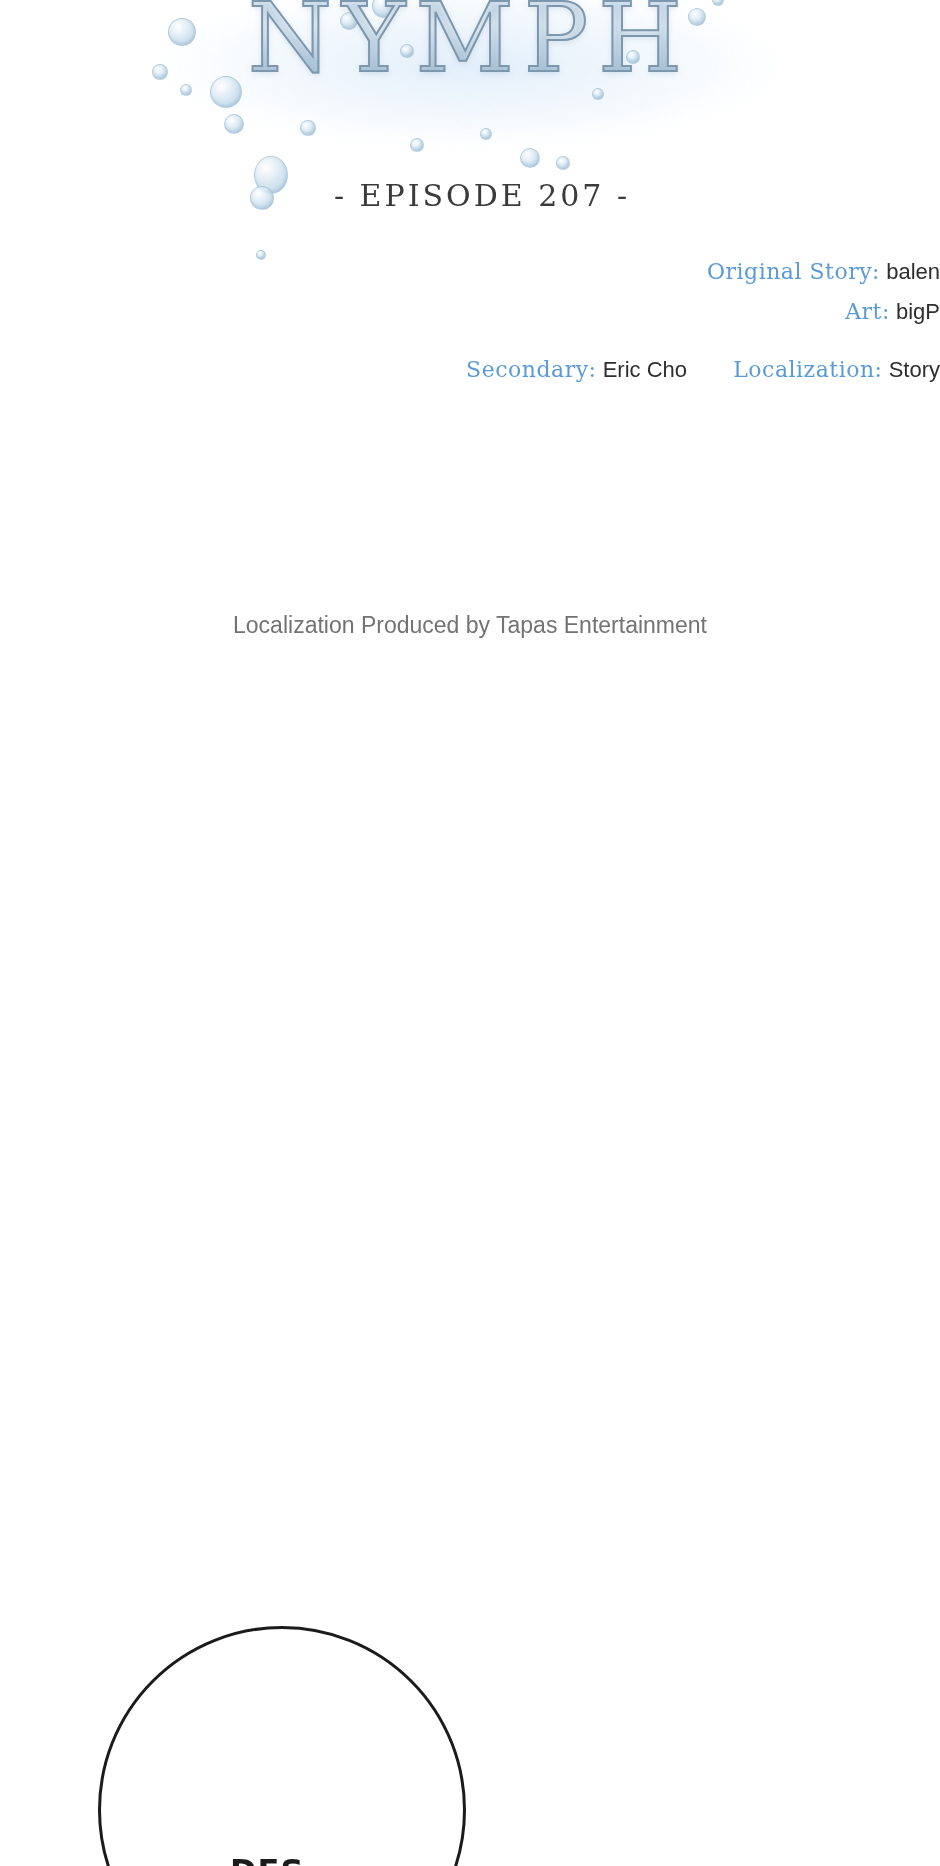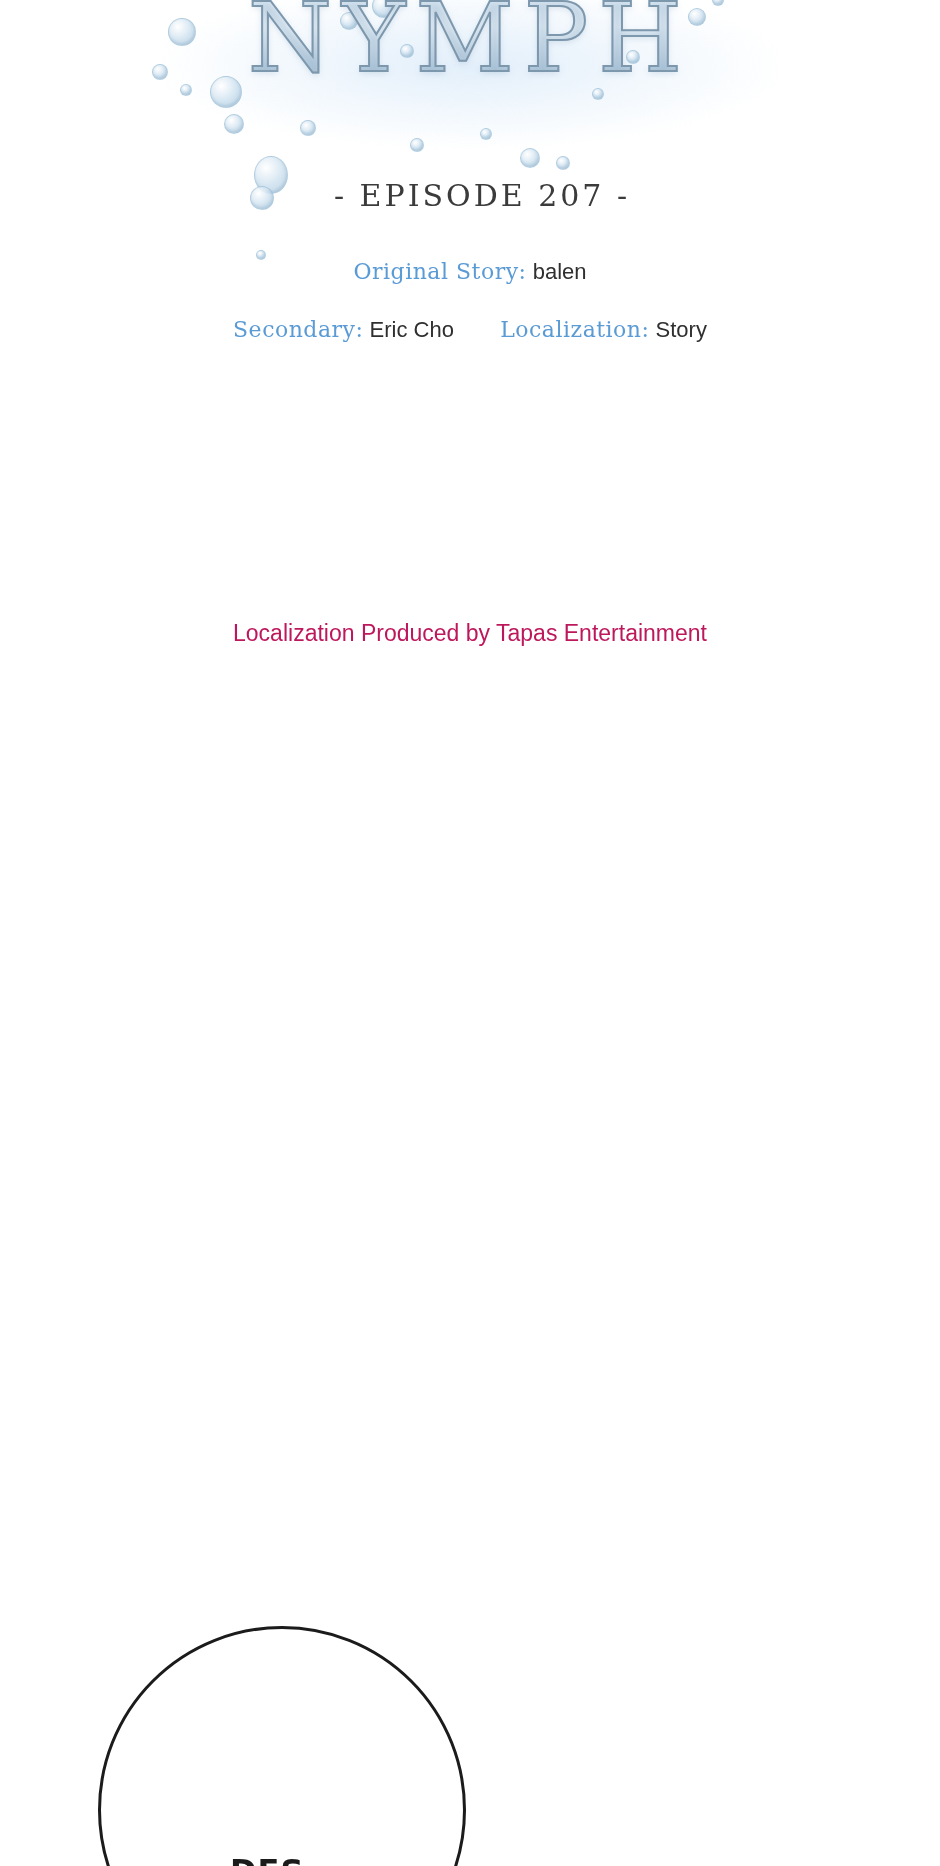--- a/index.html
+++ b/index.html
@@ -82,21 +82,21 @@
     letter-spacing: 3px;
     color: #3b3b3b;
   }
 
   
   .credits {
     position: absolute;
     top: 252px;
     left: 0;
     width: 940px;
-    text-align: center;
+    text-align: right;
   }
   .credit-line {
     font-size: 22px;
     line-height: 40px;
     color: #2f2f2f;
     white-space: nowrap;
   }
   .credit-line .lbl {
     font-family: "DejaVu Serif", serif;
     color: #5b9bd5;
@@ -110,22 +110,21 @@
 
   .credits-row2 { margin-top: 18px; }
 
   .localization {
     position: absolute;
     top: 612px;
     left: 0;
     width: 940px;
     text-align: center;
     font-size: 23px;
-    color: #be185d;
-    margin-top: 8px;
+    color: #737373;
   }
 
   
   .speech-circle {
     position: absolute;
     left: 98px;
     top: 1626px;
     width: 362px;
     height: 362px;
     border: 3px solid #1b1b1b;
@@ -179,20 +178,24 @@
 
   <div class="episode">- EPISODE 207 -</div>
 
   <div class="credits">
 
     <div class="credit-line">
       <span class="lbl">Original Story:</span>
       <span class="val">balen</span>
     </div>
 
+    <div class="credit-line">
+      <span class="lbl">Art:</span>
+      <span class="val">bigP</span>
+    </div>
 
     <div class="credit-line credits-row2">
       <span class="lbl">Secondary:</span>
       <span class="val">Eric Cho</span>
       <span class="credit-gap"></span>
       <span class="lbl">Localization:</span>
       <span class="val">Story</span>
     </div>
 
   </div>

